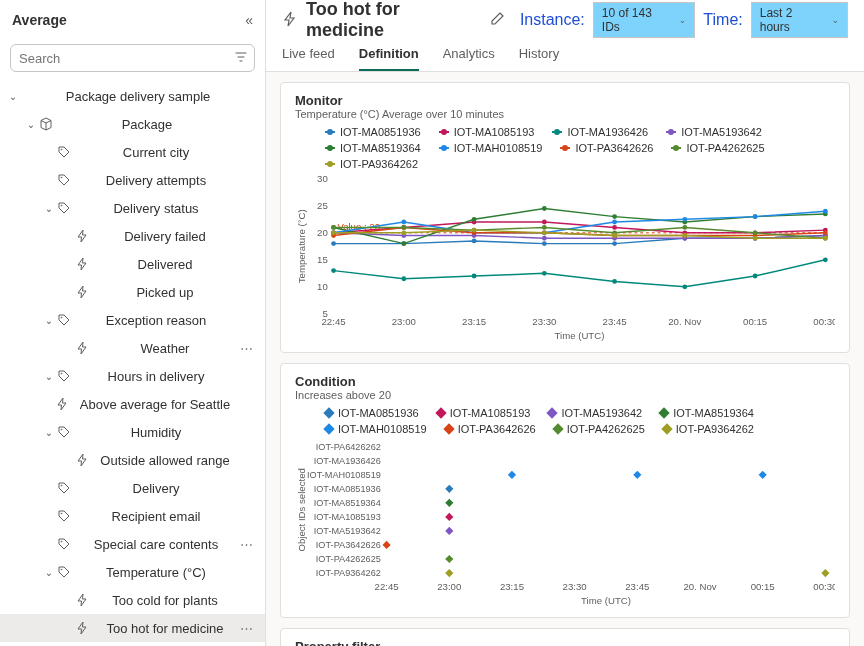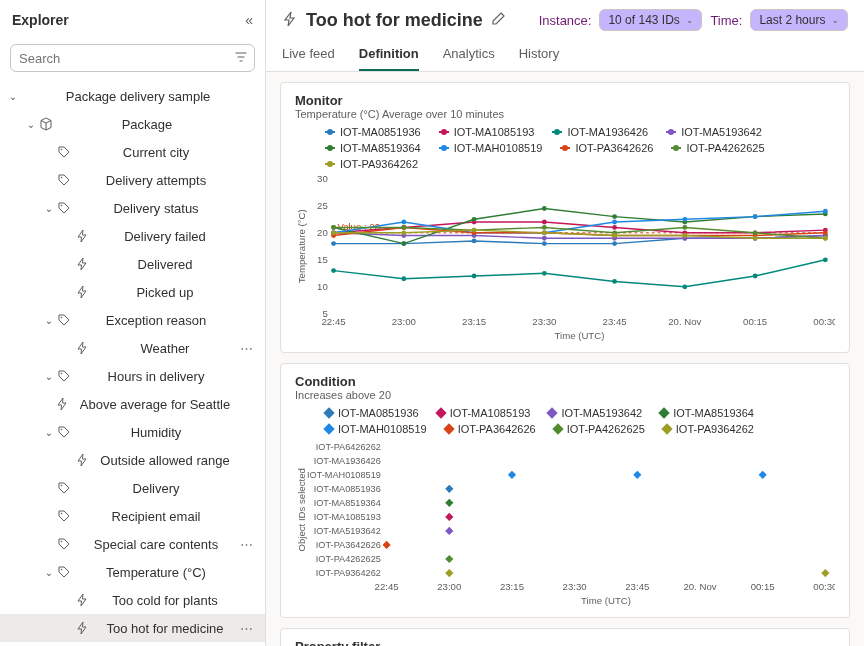--- a/index.html
+++ b/index.html
@@ -23,22 +23,22 @@
 .dots { color: #605e5c; padding: 0 4px; cursor: pointer; visibility: hidden; }
 .tree-row:hover .dots, .tree-row.show-dots .dots { visibility: visible; }
 
 
 .main { flex: 1; display: flex; flex-direction: column; overflow: hidden; }
 .main-header { display: flex; align-items: center; padding: 6px 16px; gap: 8px; height: 40px; }
 .trig-icon { color: #605e5c; }
 .page-title { font-size: 18px; font-weight: 600; }
 .edit-icon { color: #605e5c; cursor: pointer; }
 .spacer { flex: 1; }
-.ctrl-label { font-size: 13px; color: #701a75; }
-.dropdown { border: 1px solid #c8c6c4; background: #c4b5fd; border-radius: 6px; padding: 3px 8px; font-size: 12px; cursor: pointer; display: inline-flex; align-items: center; gap: 6px; }
+.ctrl-label { font-size: 16px; color: #1d4ed8; }
+.dropdown { border: 1px solid #c8c6c4; background: #7dd3fc; border-radius: 0; padding: 3px 8px; font-size: 12px; cursor: pointer; display: inline-flex; align-items: center; gap: 6px; }
 .dropdown .chev { font-size: 9px; color: #605e5c; }
 
 .tabs { display: flex; gap: 24px; padding: 0 16px; border-bottom: 1px solid #e1dfdd; height: 32px; }
 .tab { font-size: 13px; color: #605e5c; padding: 6px 0; cursor: pointer; border-bottom: 2px solid transparent; }
 .tab.active { color: #323130; font-weight: 600; border-bottom-color: #0b6a58; }
 
 .content { flex: 1; overflow: auto; background: #faf9f8; padding: 10px 14px; position: relative; }
 
 .card { background: #fff; border: 1px solid #e1dfdd; border-radius: 4px; padding: 10px 14px 6px; margin-bottom: 10px; }
 .card h3 { font-size: 13px; font-weight: 600; }
@@ -53,21 +53,21 @@
 
 svg.chart { width: 100%; font-size: 10px; }
 .ref-line { stroke: #d83b01; stroke-dasharray: 3 3; stroke-width: 1; }
 .ref-label { fill: #d83b01; font-size: 10px; }
 </style>
 </head>
 <body>
 
 <div class="sidebar">
   <div class="sidebar-header">
-    <h2>Explorer</h2>
+    <h2>Average</h2>
     <button class="collapse-btn">«</button>
   </div>
   <div class="search-wrap">
     <div class="search-box">
       <input class="search" placeholder="Search" style="">
       <span class="filter-icon">
         <svg width="12" height="12" viewBox="0 0 12 12">
             <path d="M1 2h10M3 6h6M5 10h2" stroke="#605e5c" stroke-width="1.2" stroke-linecap="round"></path>
           </svg>
       </span>

